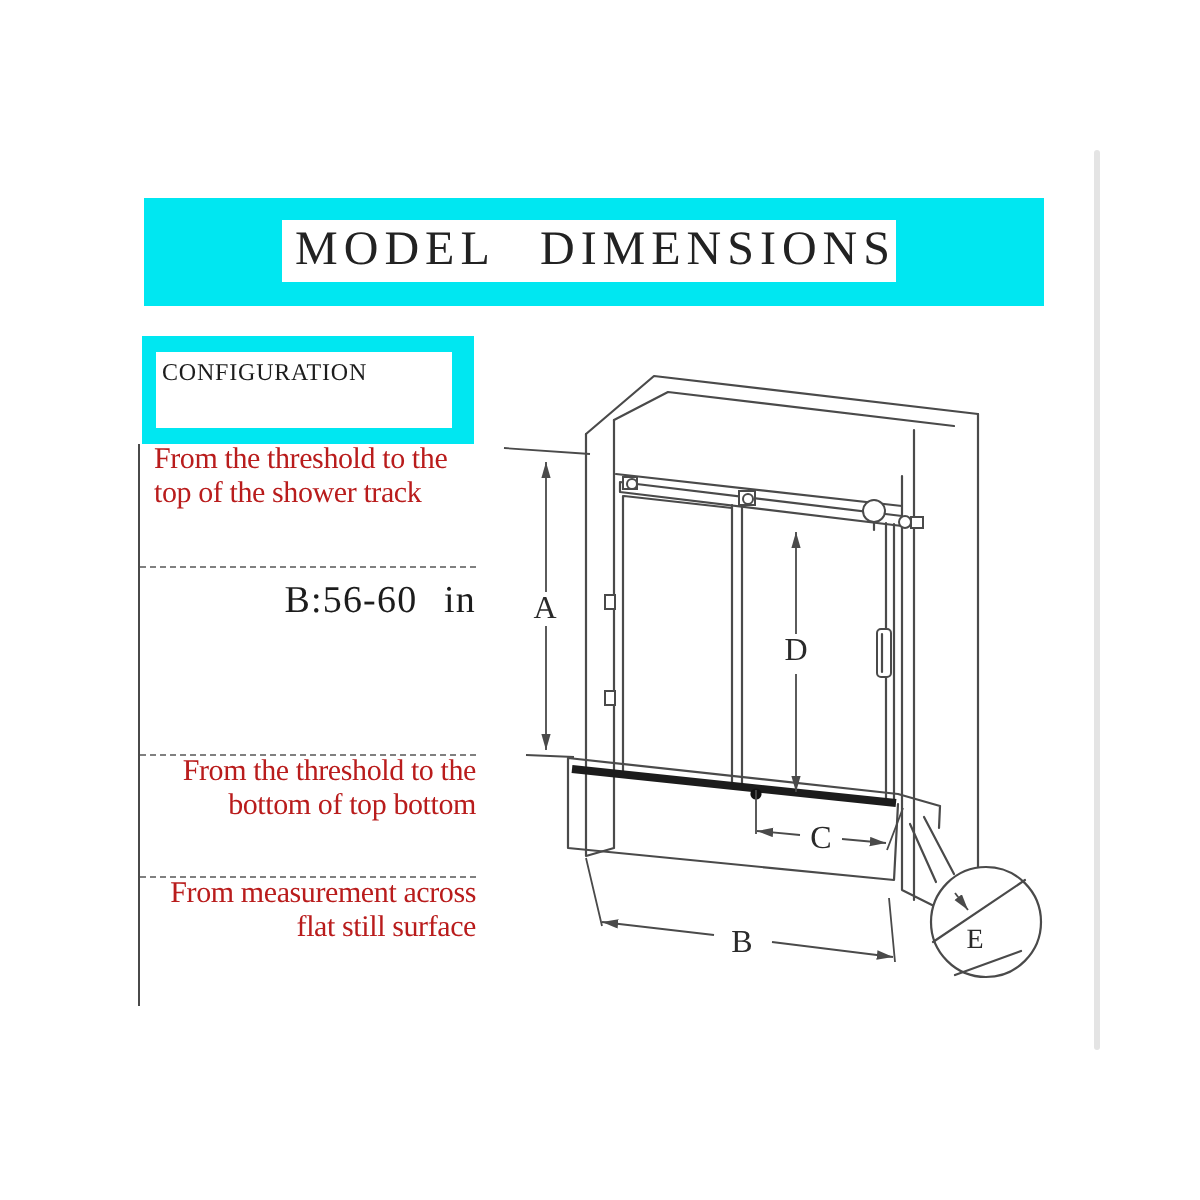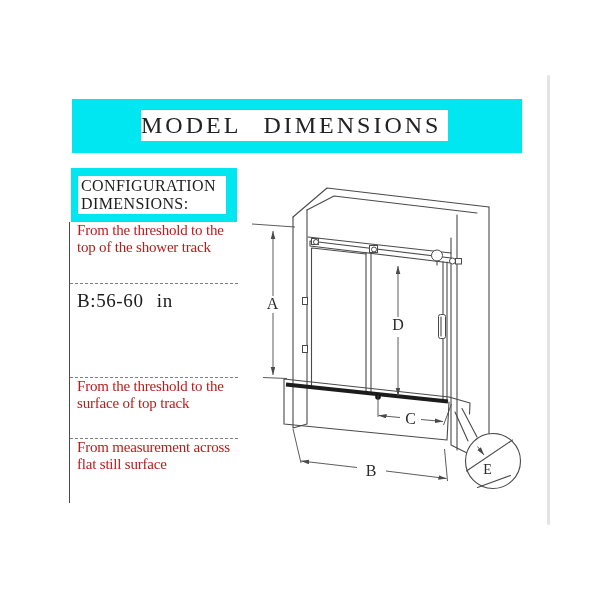--- a/index.html
+++ b/index.html
@@ -6,33 +6,33 @@
   .stage{position:relative;width:600px;height:600px;background:#ffffff;overflow:hidden;
          font-family:"Liberation Serif", serif;}
 
   
   .edge-line{position:absolute;left:547px;top:75px;width:3px;height:450px;
              background:#e4e4e4;border-radius:2px;}
 
   
   .banner{position:absolute;left:72px;top:99px;width:450px;height:54px;background:#00e7f1;}
   .banner-inner{position:absolute;left:69px;top:11px;width:307px;height:31px;background:#ffffff;
-                display:flex;align-items:center;justify-content:flex-start;}
+                display:flex;align-items:center;justify-content:flex-end;}
   .banner-inner span{font-size:24px;color:#222;letter-spacing:3px;word-spacing:14px;white-space:nowrap;}
 
   
   .config-box{position:absolute;left:71px;top:168px;width:166px;height:54px;background:#00e7f1;}
   .config-inner{position:absolute;left:7px;top:8px;width:148px;height:38px;background:#ffffff;
                 padding:1px 0 0 3px;box-sizing:border-box;}
-  .config-inner div{font-size:16px;line-height:18px;color:#1c1c1c;letter-spacing:0.4px;white-space:nowrap;}
+  .config-inner div{font-size:12px;line-height:18px;color:#1c1c1c;letter-spacing:0.4px;white-space:nowrap;}
 
   
   .dims{position:absolute;left:69px;top:222px;width:168px;height:281px;border-left:1.5px solid #4a4a4a;}
   .dim-item{position:absolute;left:0;width:168px;box-sizing:border-box;padding-left:7px;}
-  .dim-item.sep{border-top:1.2px dashed #808080;}
+  .dim-item.sep{border-top:1.2px dashed #808080;text-align:right;}
   .itm-a{top:0;}
   .itm-b{top:61px;}
   .itm-c{top:108px;}
   .itm-d{top:155px;}
   .itm-e{top:216px;}
   .dim-label{font-size:19px;color:#1c1c1c;letter-spacing:0.6px;word-spacing:8px;
              margin-top:6px;line-height:21px;white-space:nowrap;}
   .dim-desc{font-size:15px;color:#b91c1c;line-height:17px;letter-spacing:-0.2px;white-space:nowrap;}
 
   
@@ -53,35 +53,34 @@
 
   <div class="banner">
     <div class="banner-inner">
       <span>MODEL DIMENSIONS</span>
     </div>
   </div>
 
   <div class="config-box">
     <div class="config-inner">
       <div>CONFIGURATION</div>
-      <div>DIMENSIONS:</div>
     </div>
   </div>
 
   <div class="dims">
     <div class="dim-item itm-a">
       <div class="dim-desc">From the threshold to the</div>
       <div class="dim-desc">top of the shower track</div>
     </div>
     <div class="dim-item itm-b sep">
       <div class="dim-label">B:56-60 in</div>
     </div>
     <div class="dim-item itm-d sep">
       <div class="dim-desc">From the threshold to the</div>
-      <div class="dim-desc">surface of top track</div>
+      <div class="dim-desc">bottom of top bottom</div>
     </div>
     <div class="dim-item itm-e sep">
       <div class="dim-desc">From measurement across</div>
       <div class="dim-desc">flat still surface</div>
     </div>
   </div>
 
   <svg class="diagram" viewBox="0 0 600 600">
     <defs>
       <marker id="arr" markerWidth="10" markerHeight="7" refX="9" refY="2.6" orient="auto-start-reverse">

